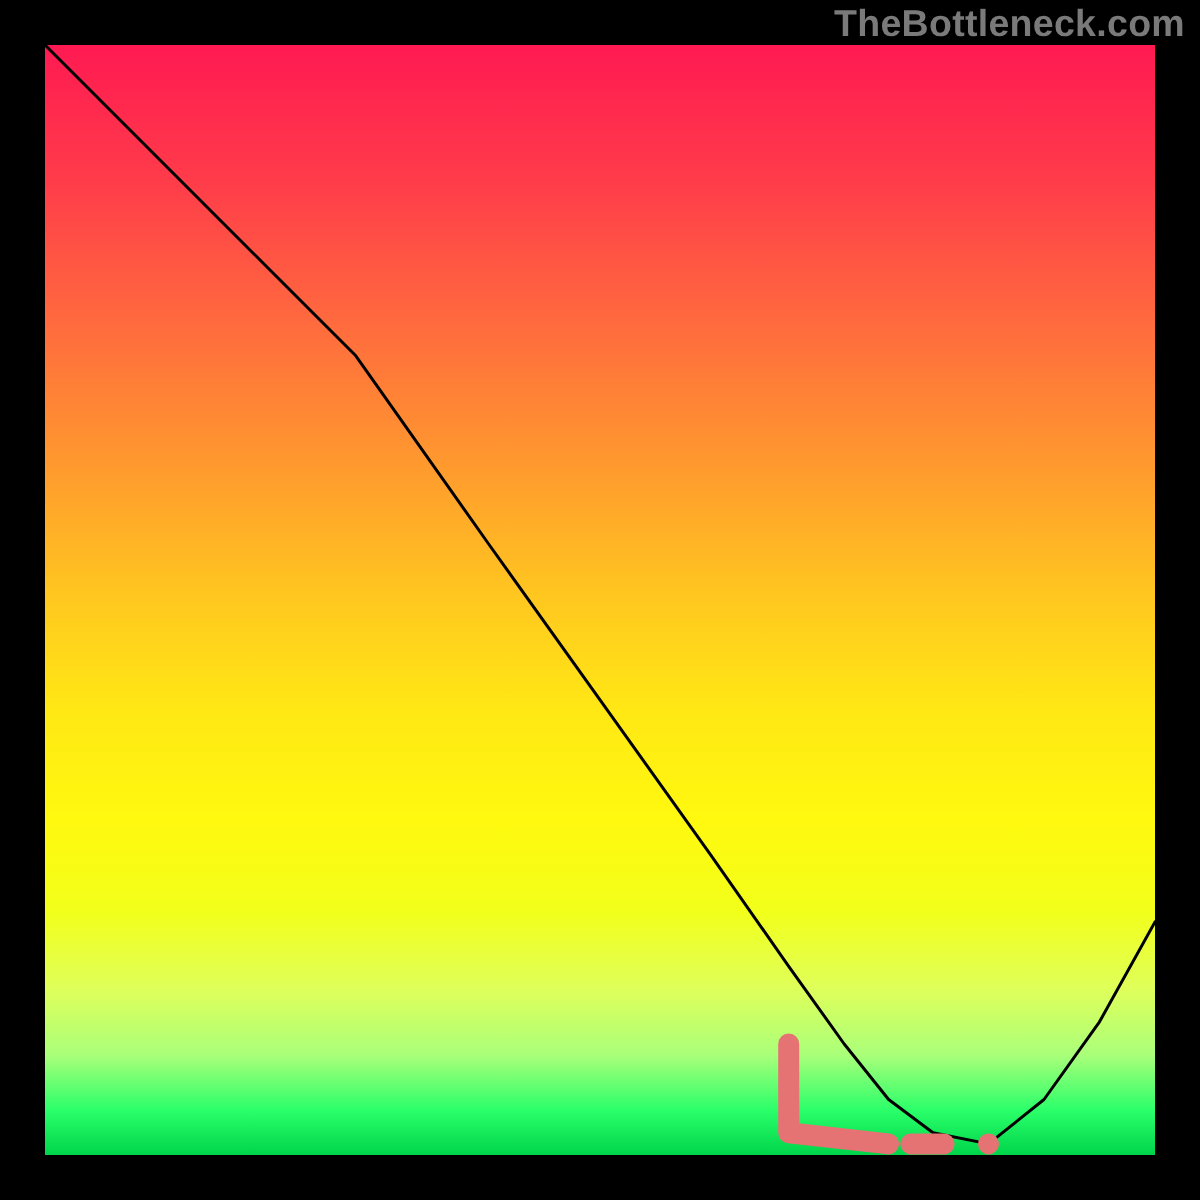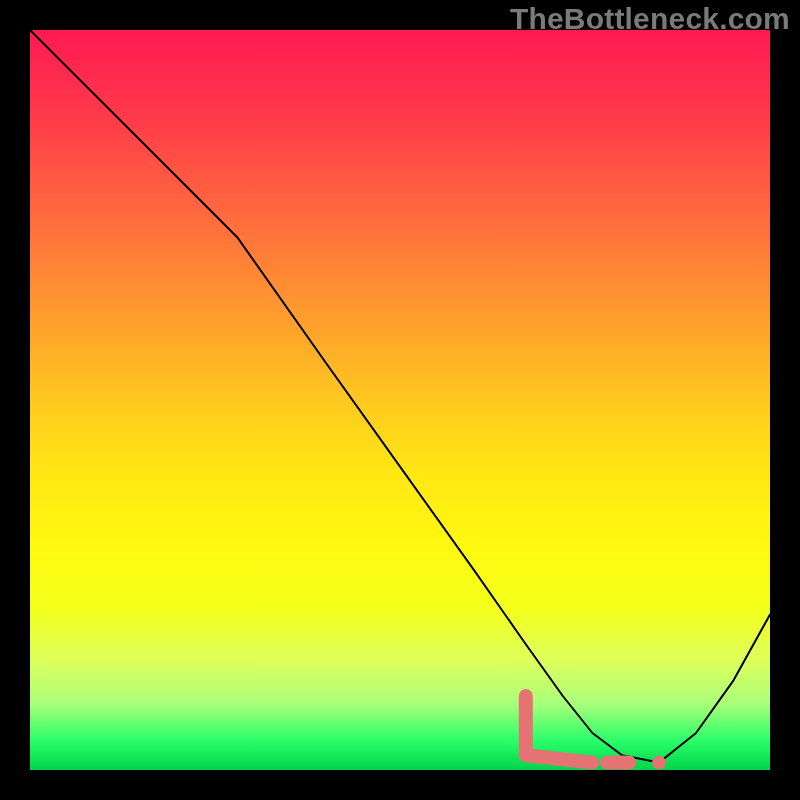--- a/index.html
+++ b/index.html
@@ -15,21 +15,21 @@
     position: relative;
     width: 800px;
     height: 800px;
     background: #000;
   }
   .watermark {
     position: absolute;
     top: 2px;
     right: 10px;
     color: #7a7a7a;
-    font-size: 30px;
+    font-size: 25px;
     font-weight: 600;
     letter-spacing: 0.2px;
     z-index: 5;
   }
   .plot {
     position: absolute;
     left: 30px;
     top: 30px;
     width: 740px;
     height: 740px;

